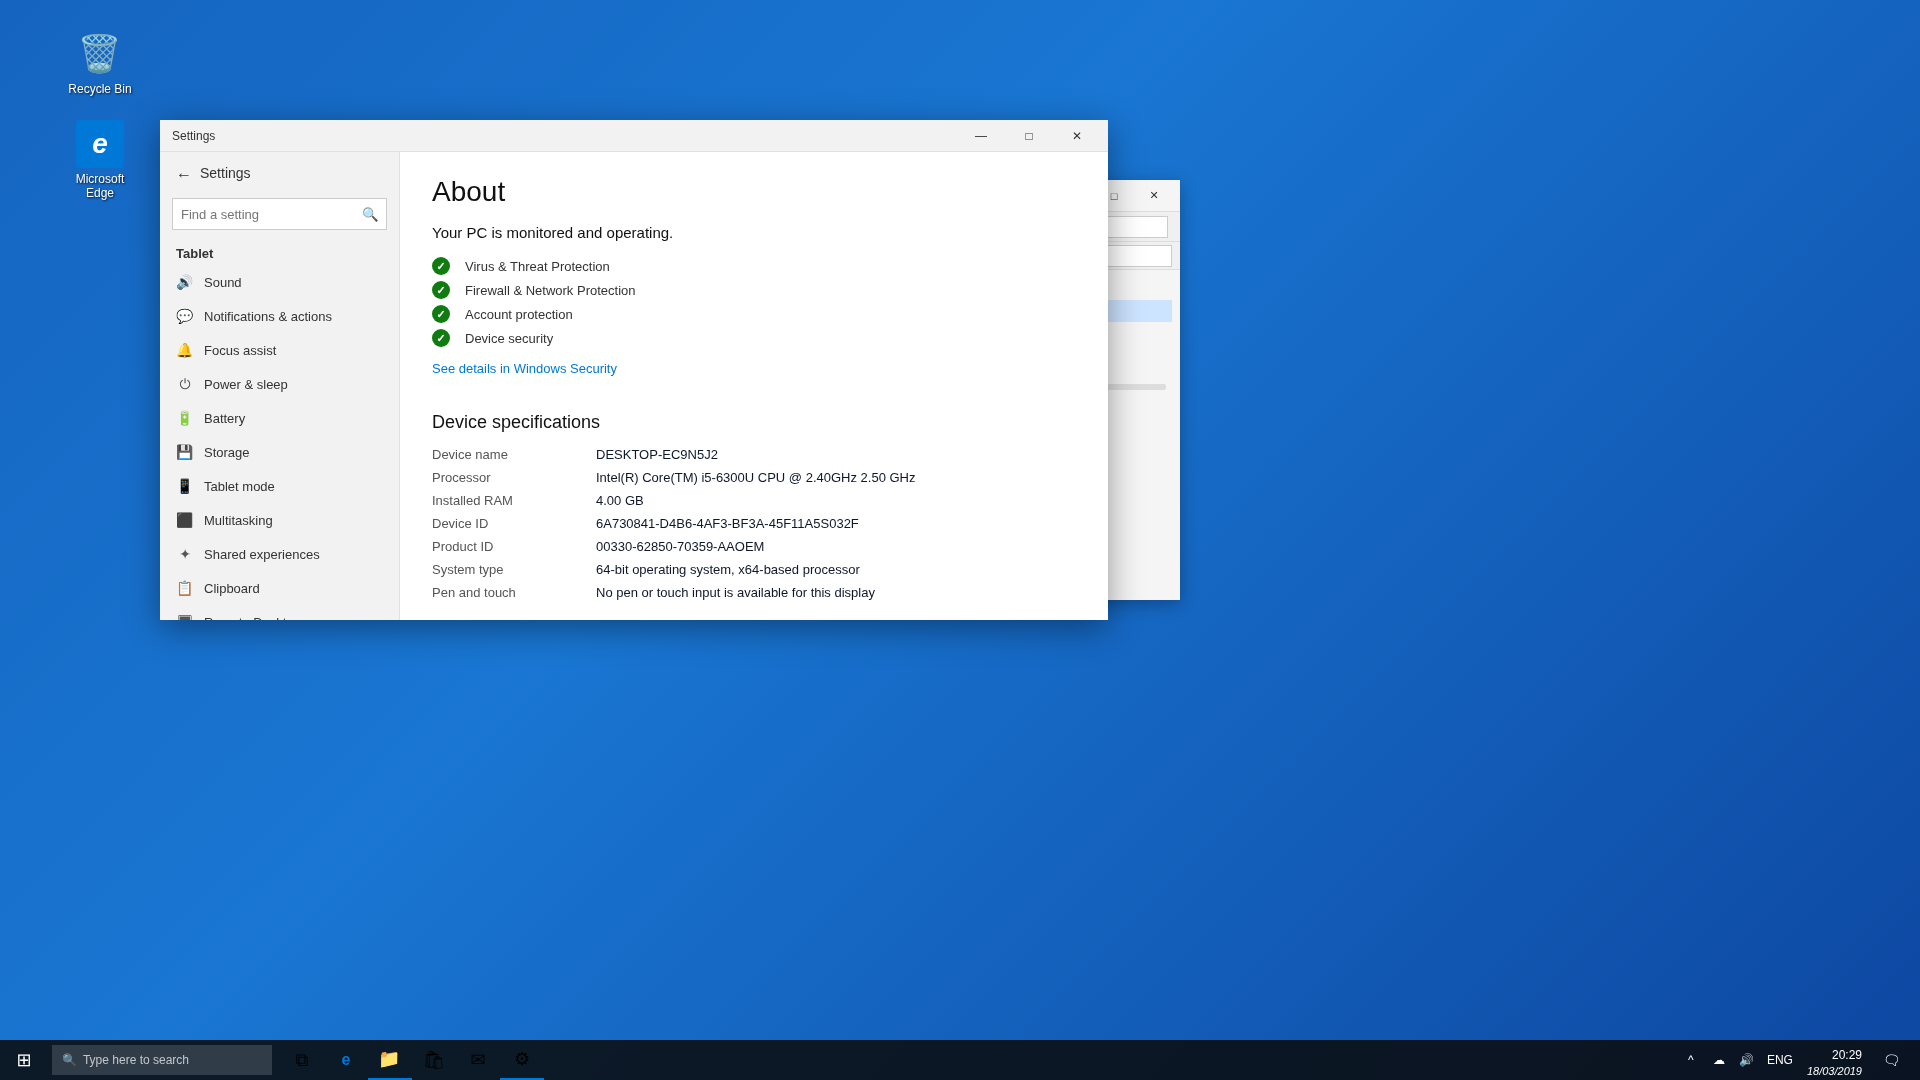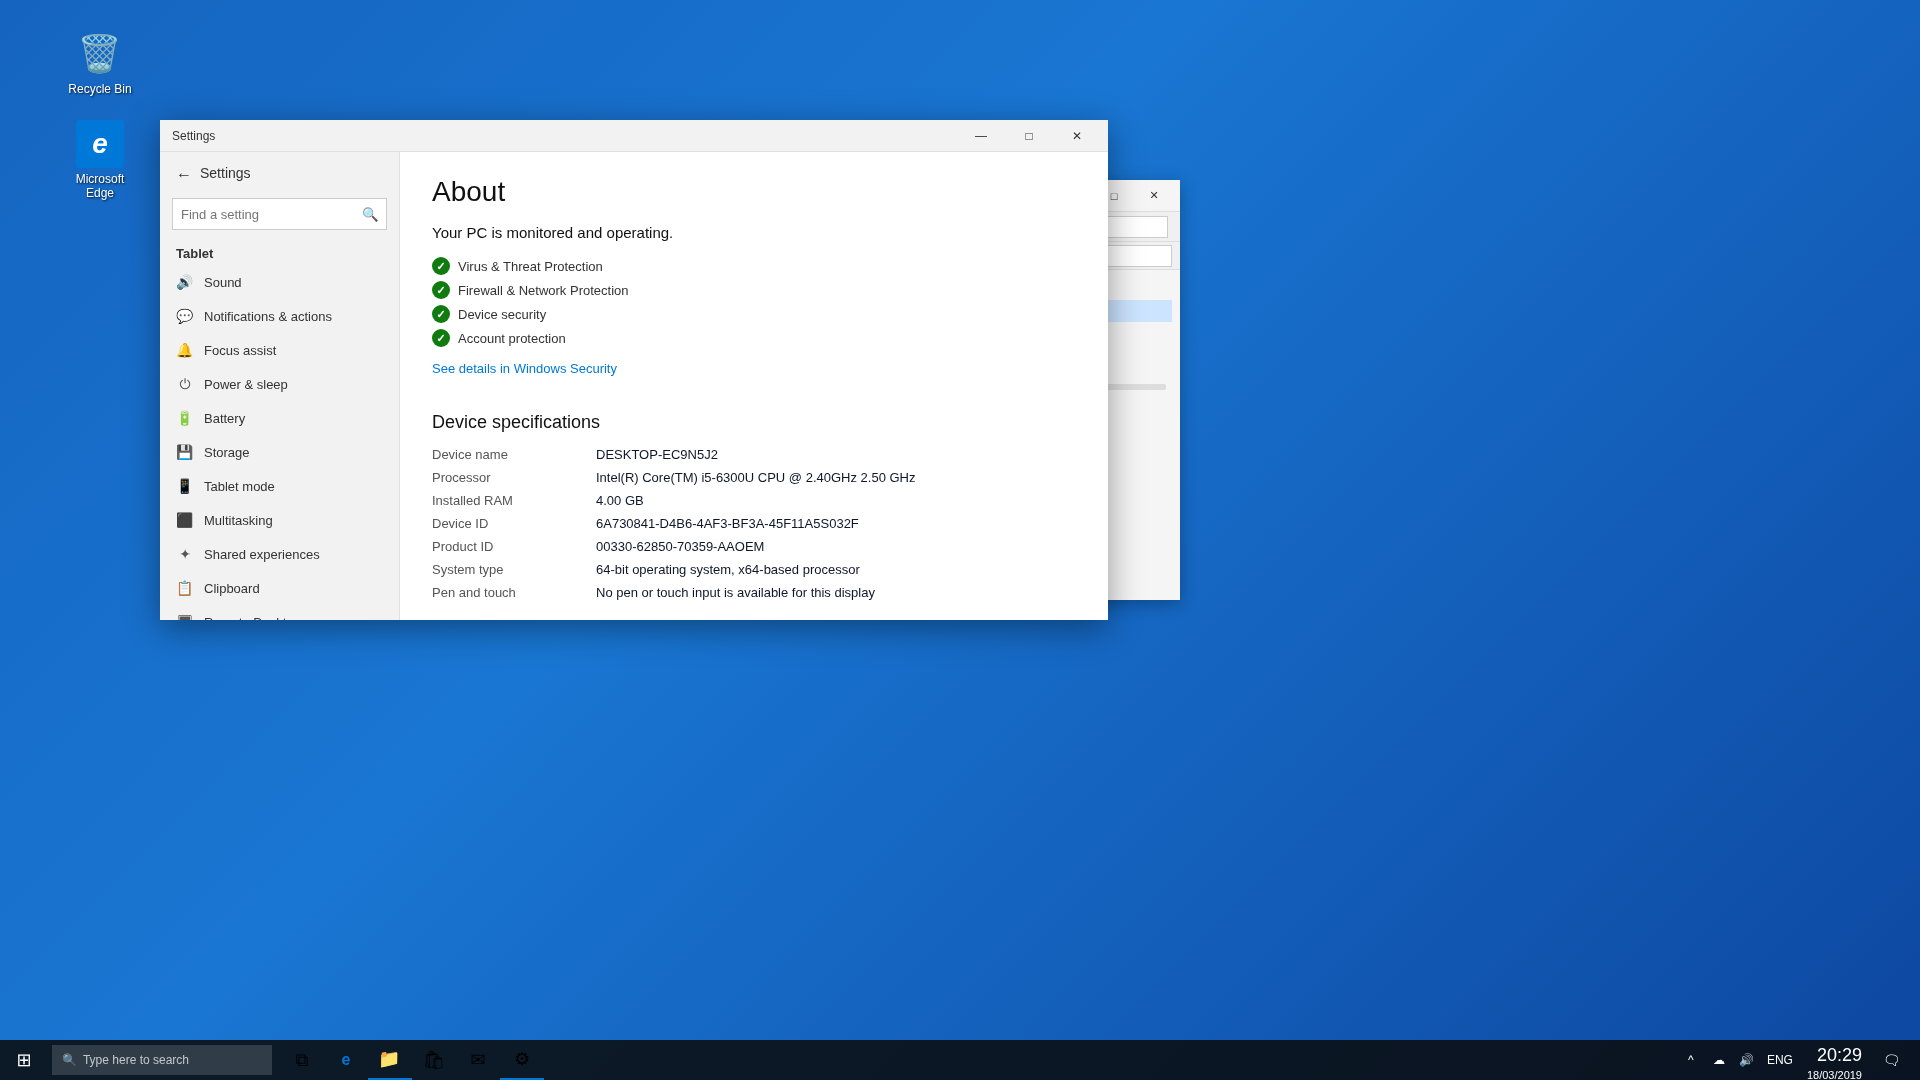--- a/index.html
+++ b/index.html
@@ -217,21 +217,21 @@
       font-weight: 400;
     }
 
     .check-list {
       list-style: none;
       margin-bottom: 12px;
     }
     .check-list li {
       display: flex;
       align-items: center;
-      gap: 8px;
+      gap: 15px;
       font-size: 13px;
       color: #333;
       margin-bottom: 6px;
     }
     .check-icon {
       width: 18px;
       height: 18px;
       border-radius: 50%;
       background: #107c10;
       display: flex;
@@ -486,27 +486,28 @@
       display: flex;
       flex-direction: column;
       align-items: flex-end;
       justify-content: center;
       height: 40px;
       padding: 0 6px;
       cursor: pointer;
       color: white;
     }
     .tray-time {
-      font-size: 18px;
+      font-size: 12px;
       line-height: 1.3;
       margin-top: 6px;
     }
     .tray-date {
       font-size: 11px;
       line-height: 1.3;
+      font-style: italic;
     }
     .tray-lang {
       color: white;
       font-size: 12px;
       padding: 0 4px;
       cursor: pointer;
     }
 
     .action-center {
       width: 40px;
@@ -662,25 +663,25 @@
           <li>
             <div class="check-icon"></div>
             <span>Virus &amp; Threat Protection</span>
           </li>
           <li>
             <div class="check-icon"></div>
             <span>Firewall &amp; Network Protection</span>
           </li>
           <li>
             <div class="check-icon"></div>
-            <span>Device security</span>
+            <span>Account protection</span>
           </li>
           <li>
             <div class="check-icon"></div>
-            <span>Account protection</span>
+            <span>Device security</span>
           </li>
         </ul>
 
         <a class="win-security-link">See details in Windows Security</a>
 
         <h2 class="device-specs-title">Device specifications</h2>
 
         <div class="specs-table">
           <span class="spec-label">Device name</span>
           <span class="spec-value">DESKTOP-EC9N5J2</span>

